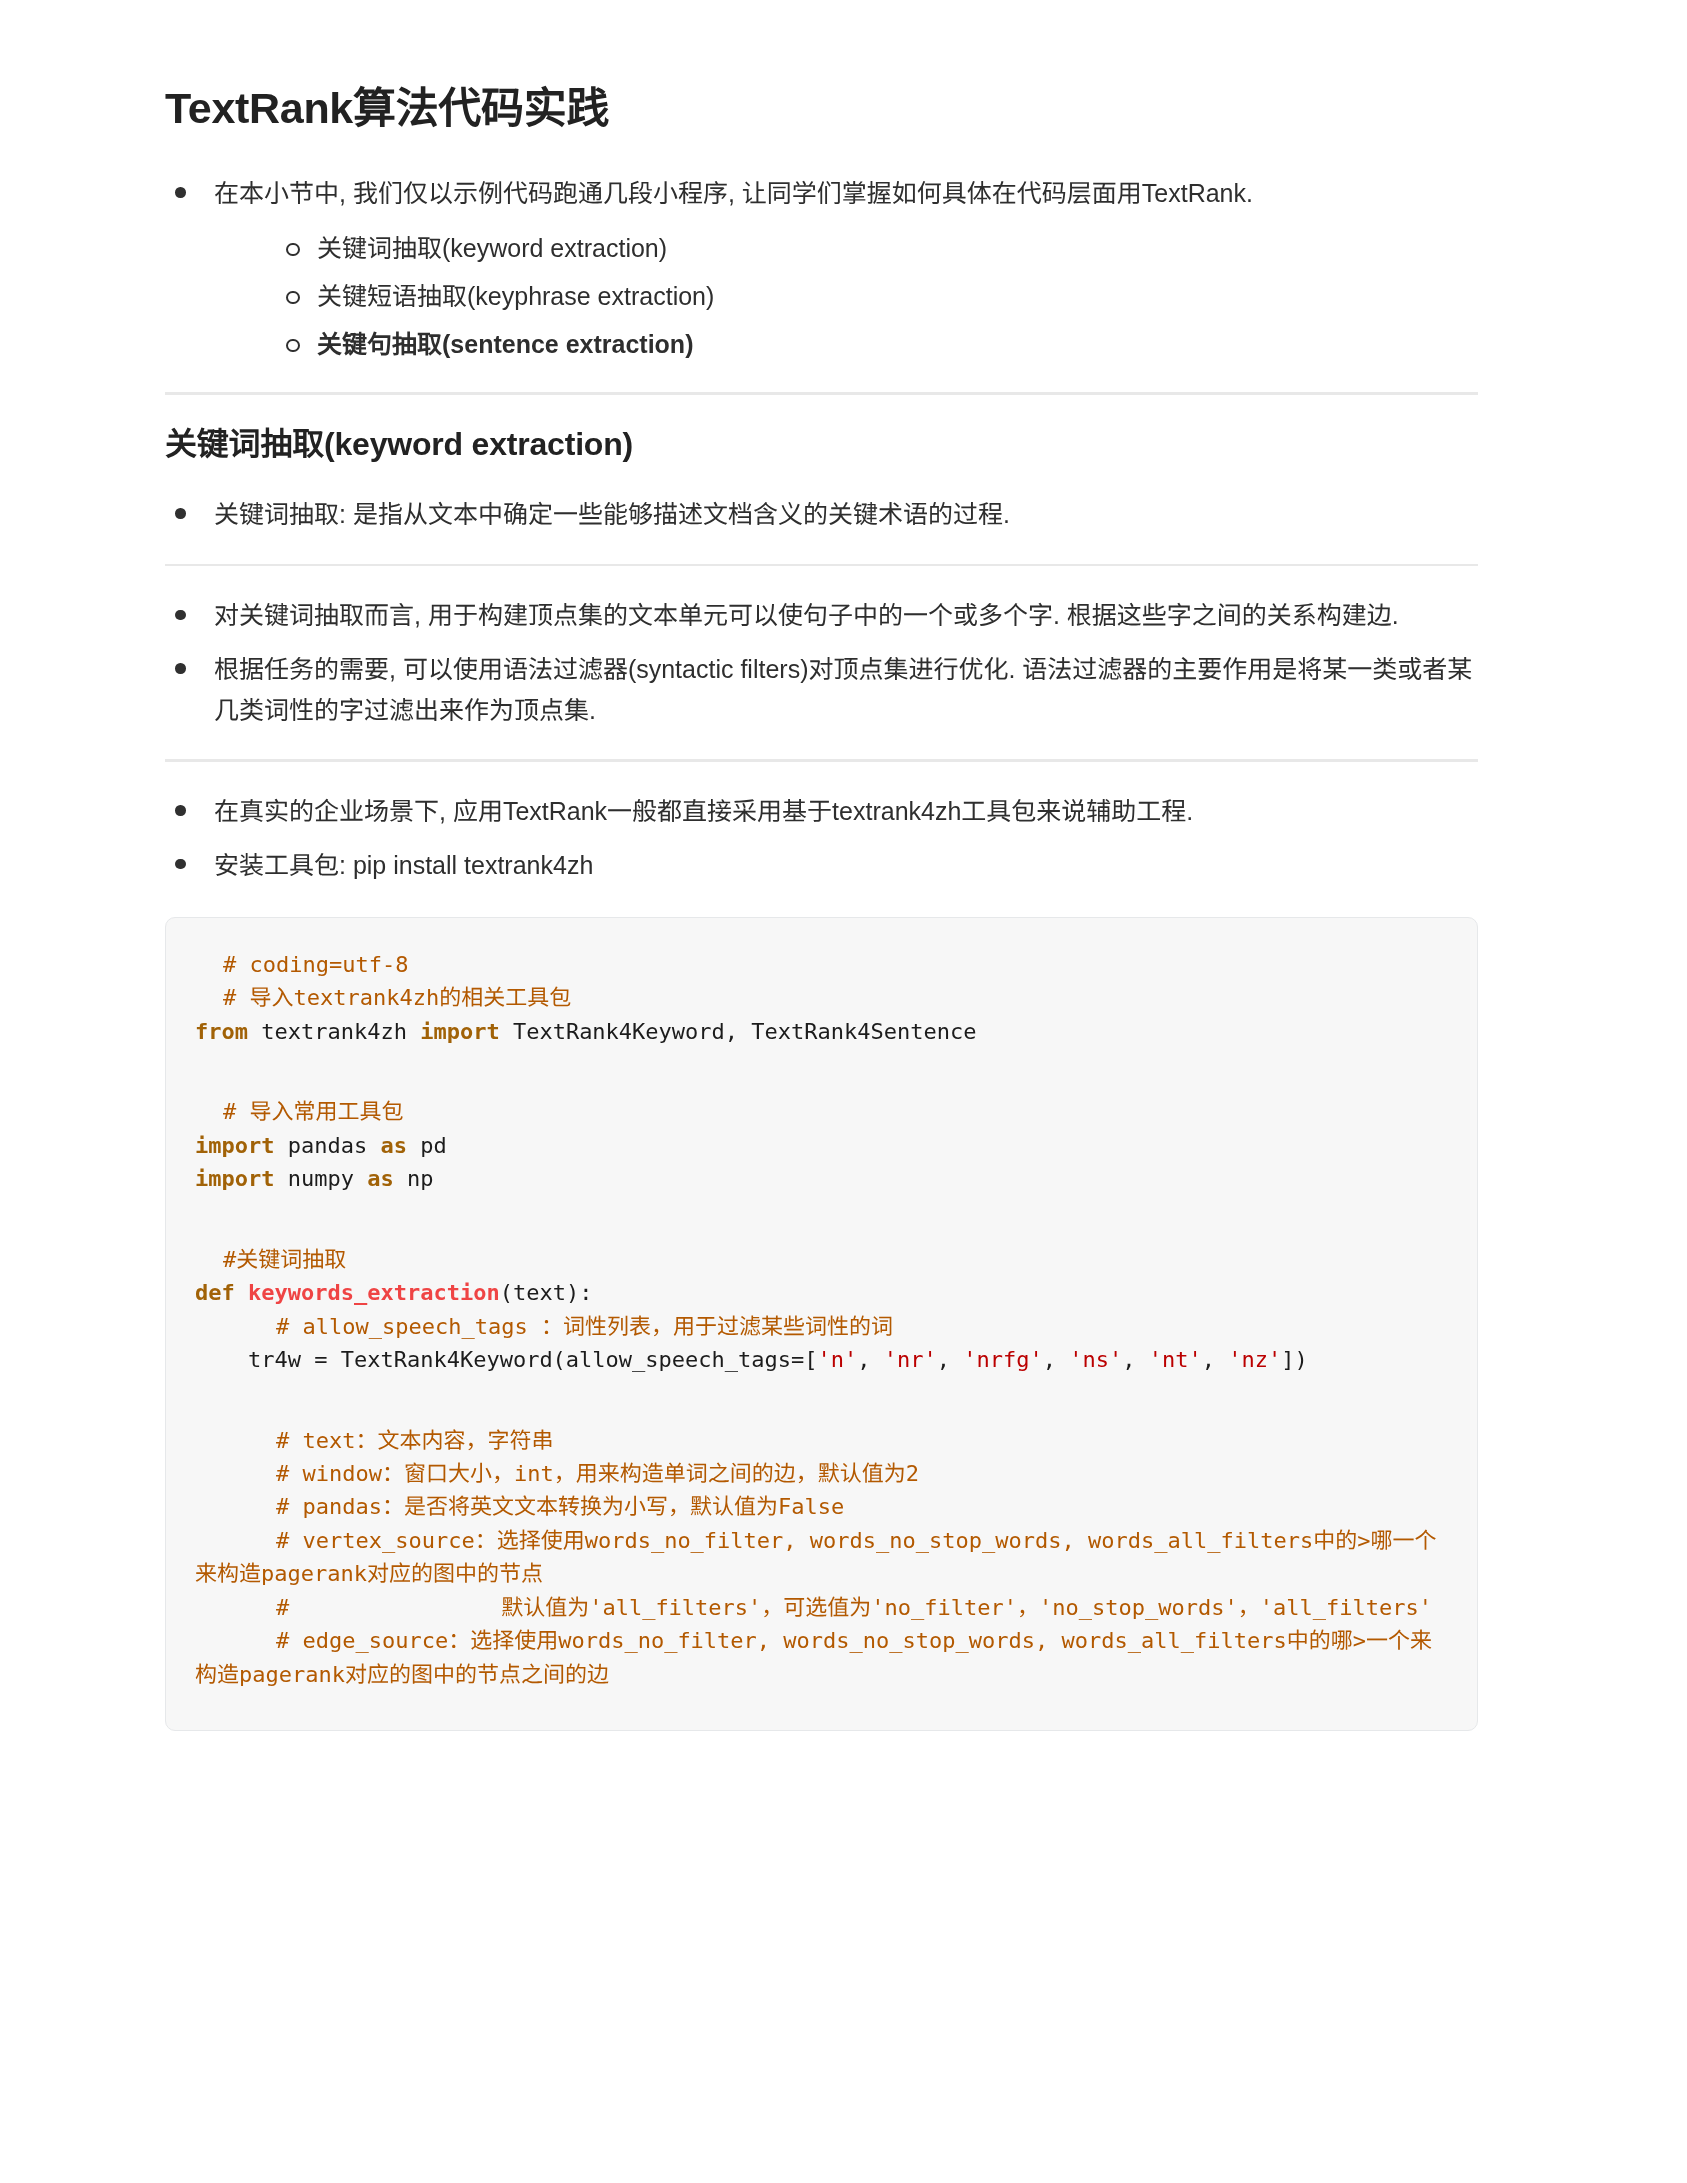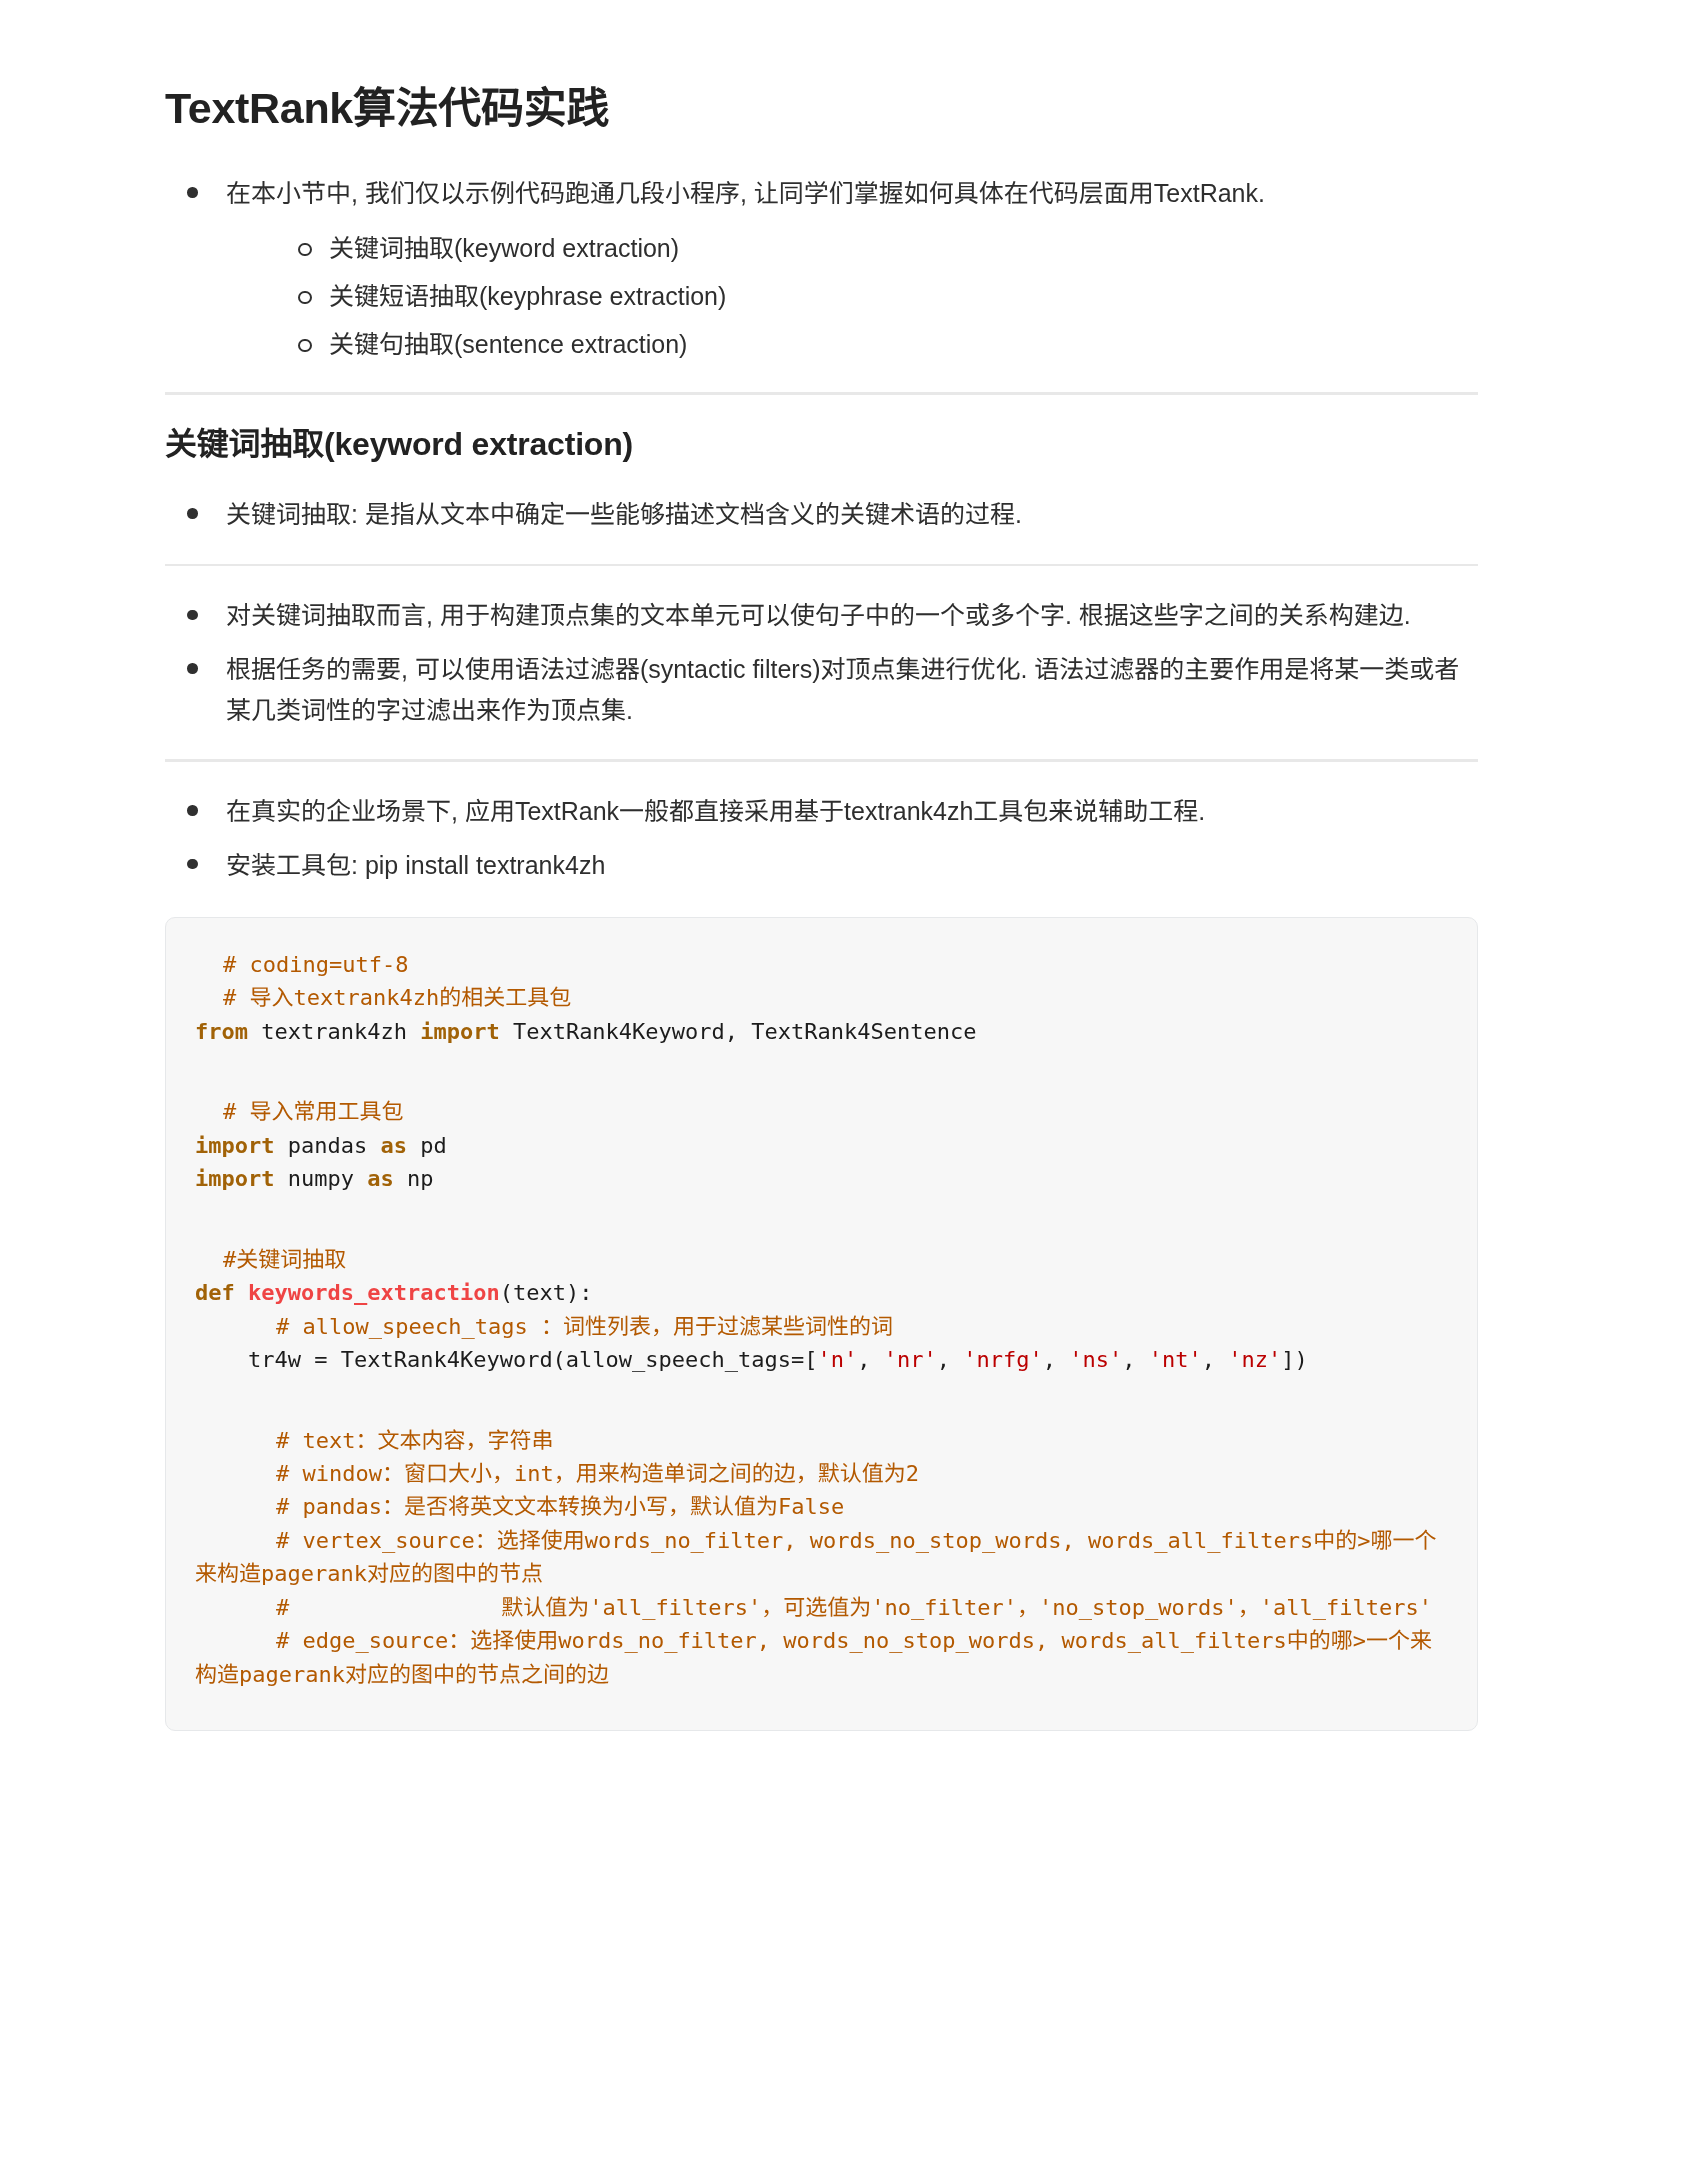--- a/index.html
+++ b/index.html
@@ -46,21 +46,21 @@
     border: 0;
     height: 2.8px;
     background: #e8e8e8;
     margin: 29px 0 29px 0;
     width: 100%;
   }
 
   
   ul.bullets {
     list-style: none;
-    margin: 12px;
+    margin: 0;
     padding: 0;
   }
   ul.bullets > li {
     position: relative;
     padding-left: 49px;
     margin: 0 0 13.2px 0;
     font-size: 25px;
     line-height: 1.62;
     color: #2e2e2e;
   }
@@ -81,21 +81,21 @@
     padding: 0 0 0 69px;
   }
   ul.sub-bullets > li {
     position: relative;
     padding-left: 34px;
     margin: 0 0 10.5px 0;
     font-size: 25px;
     line-height: 1.5;
     color: #2e2e2e;
   }
-  ul.sub-bullets > li:last-child { margin-bottom: 0; }
+  ul.sub-bullets > li:last-child { margin-bottom: 0; font-weight: bold; }
   ul.sub-bullets > li > .marker-hollow {
     position: absolute;
     left: 3.3px;
     top: 13.2px;
     width: 9.4px;
     height: 9.4px;
     border-radius: 50%;
     border: 2.8px solid #303030;
     box-sizing: content-box;
     background: transparent;

